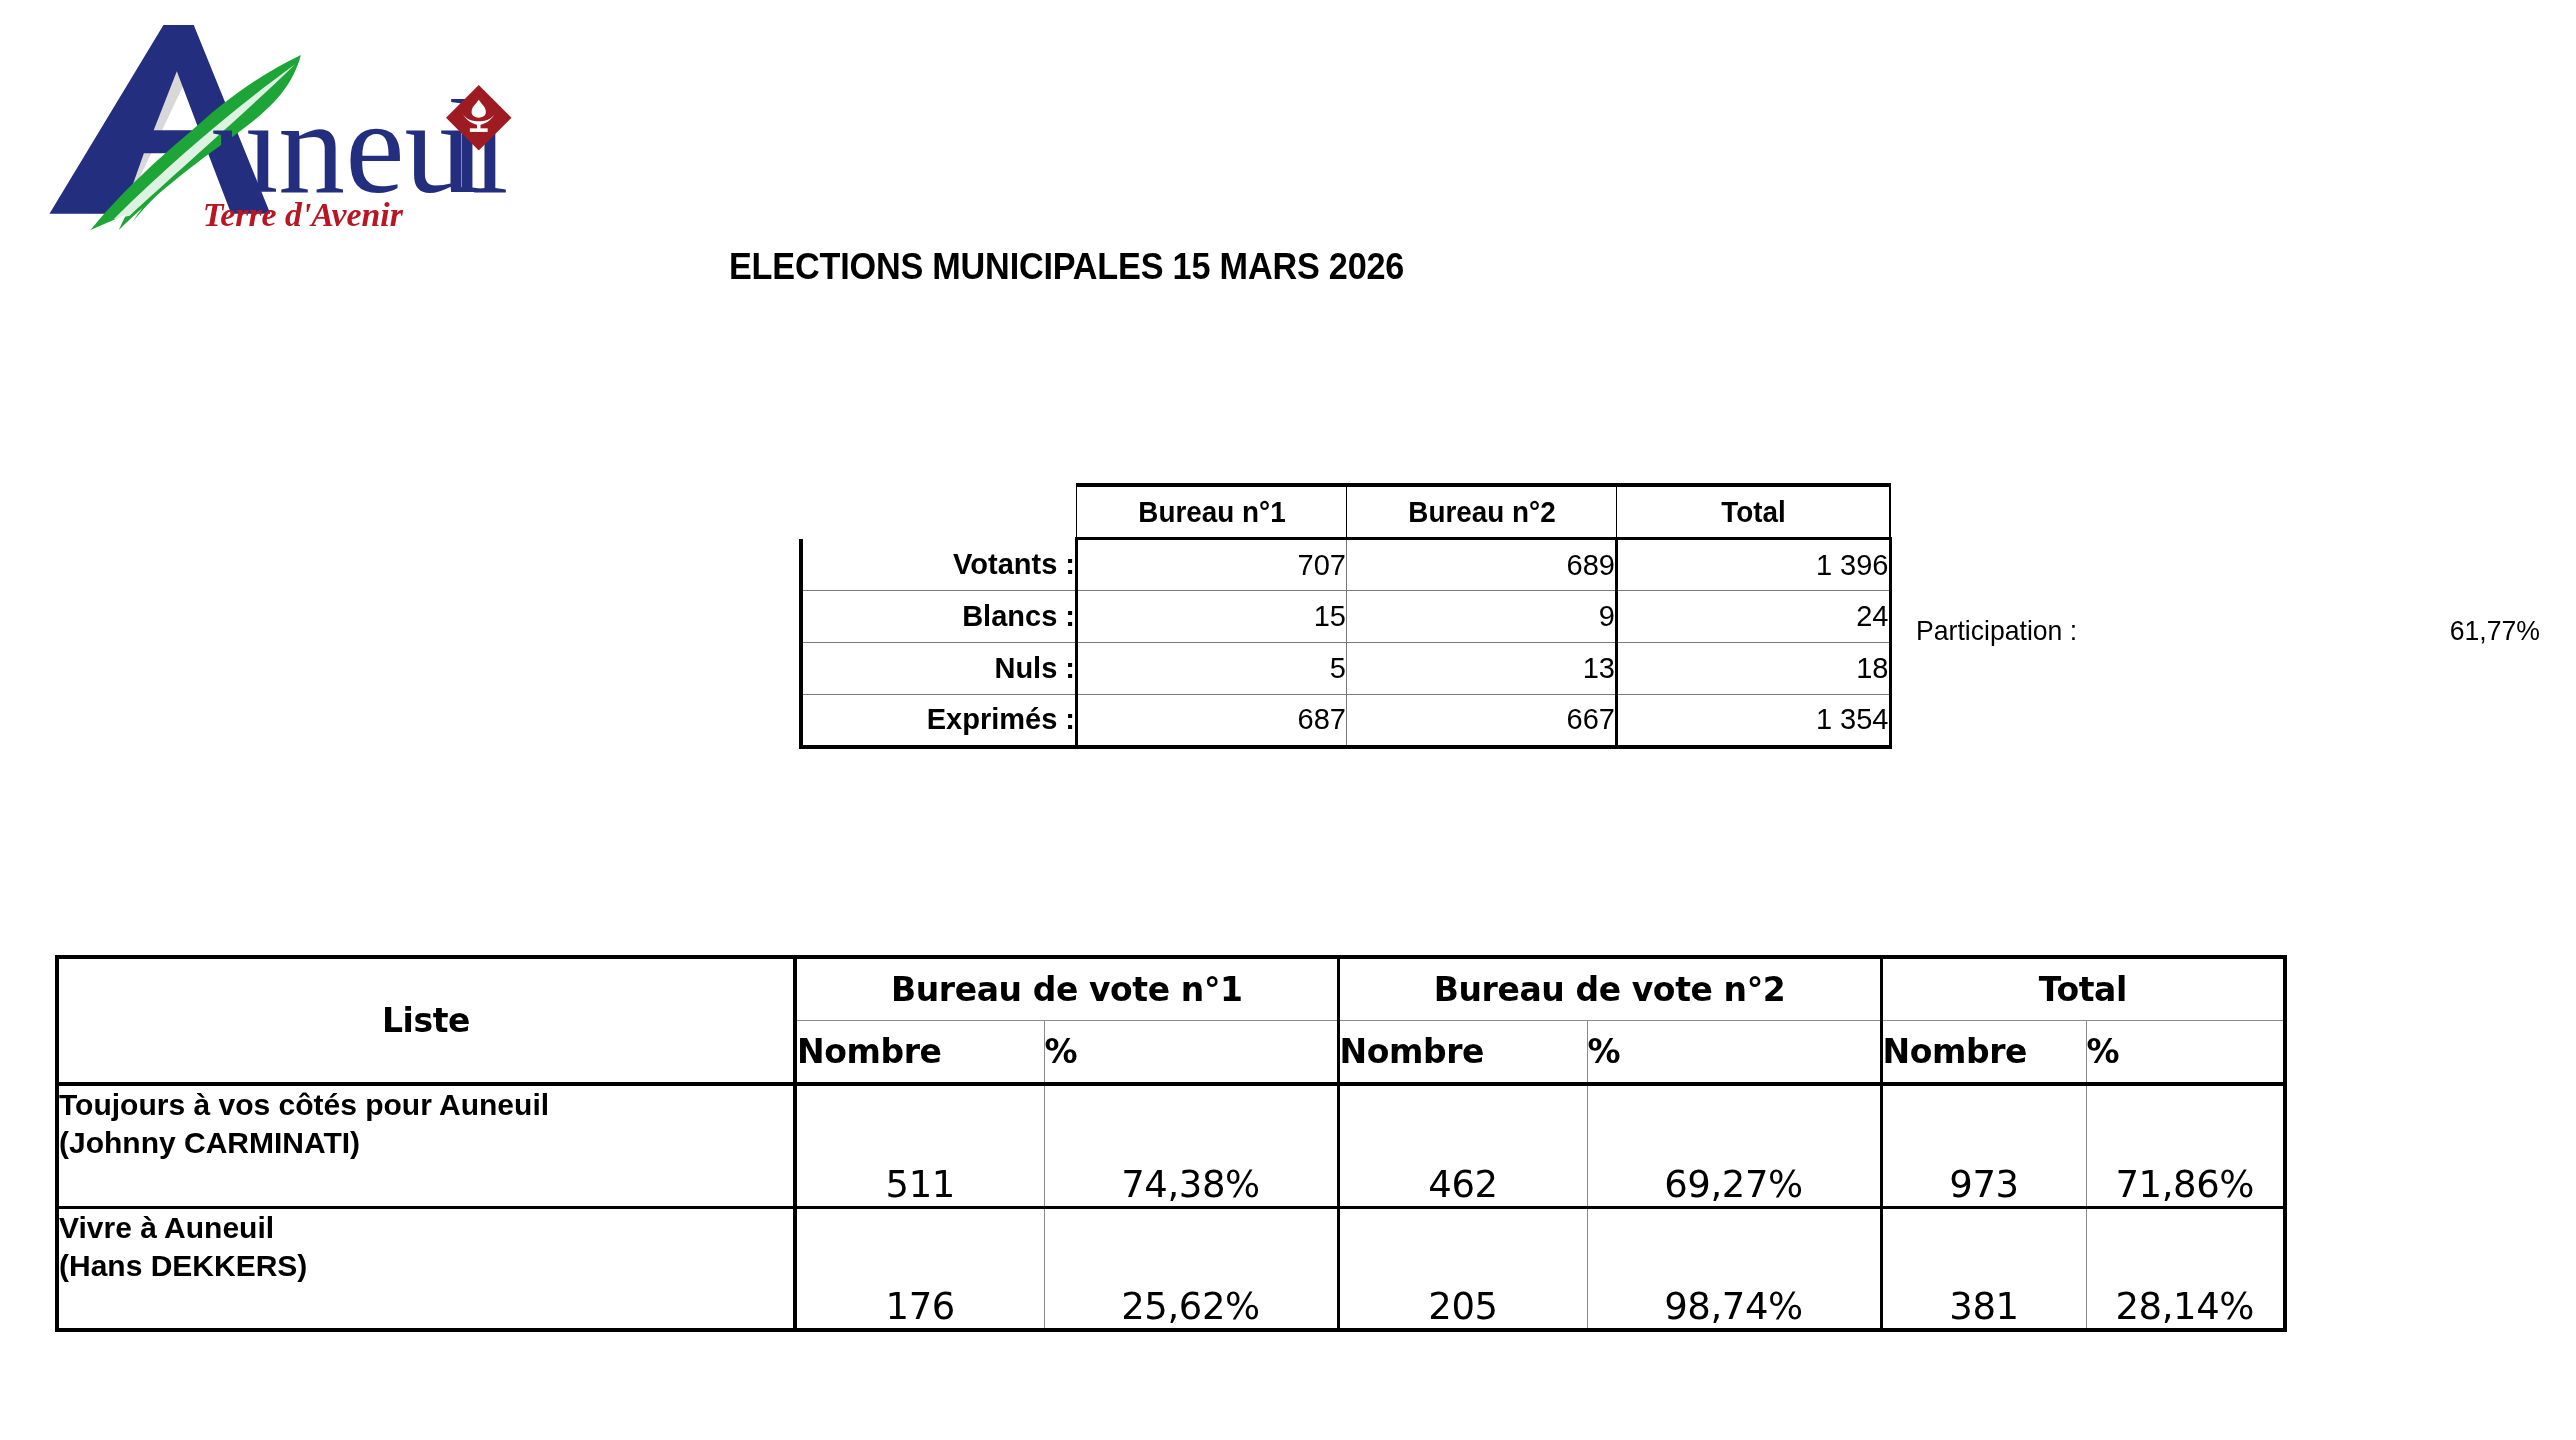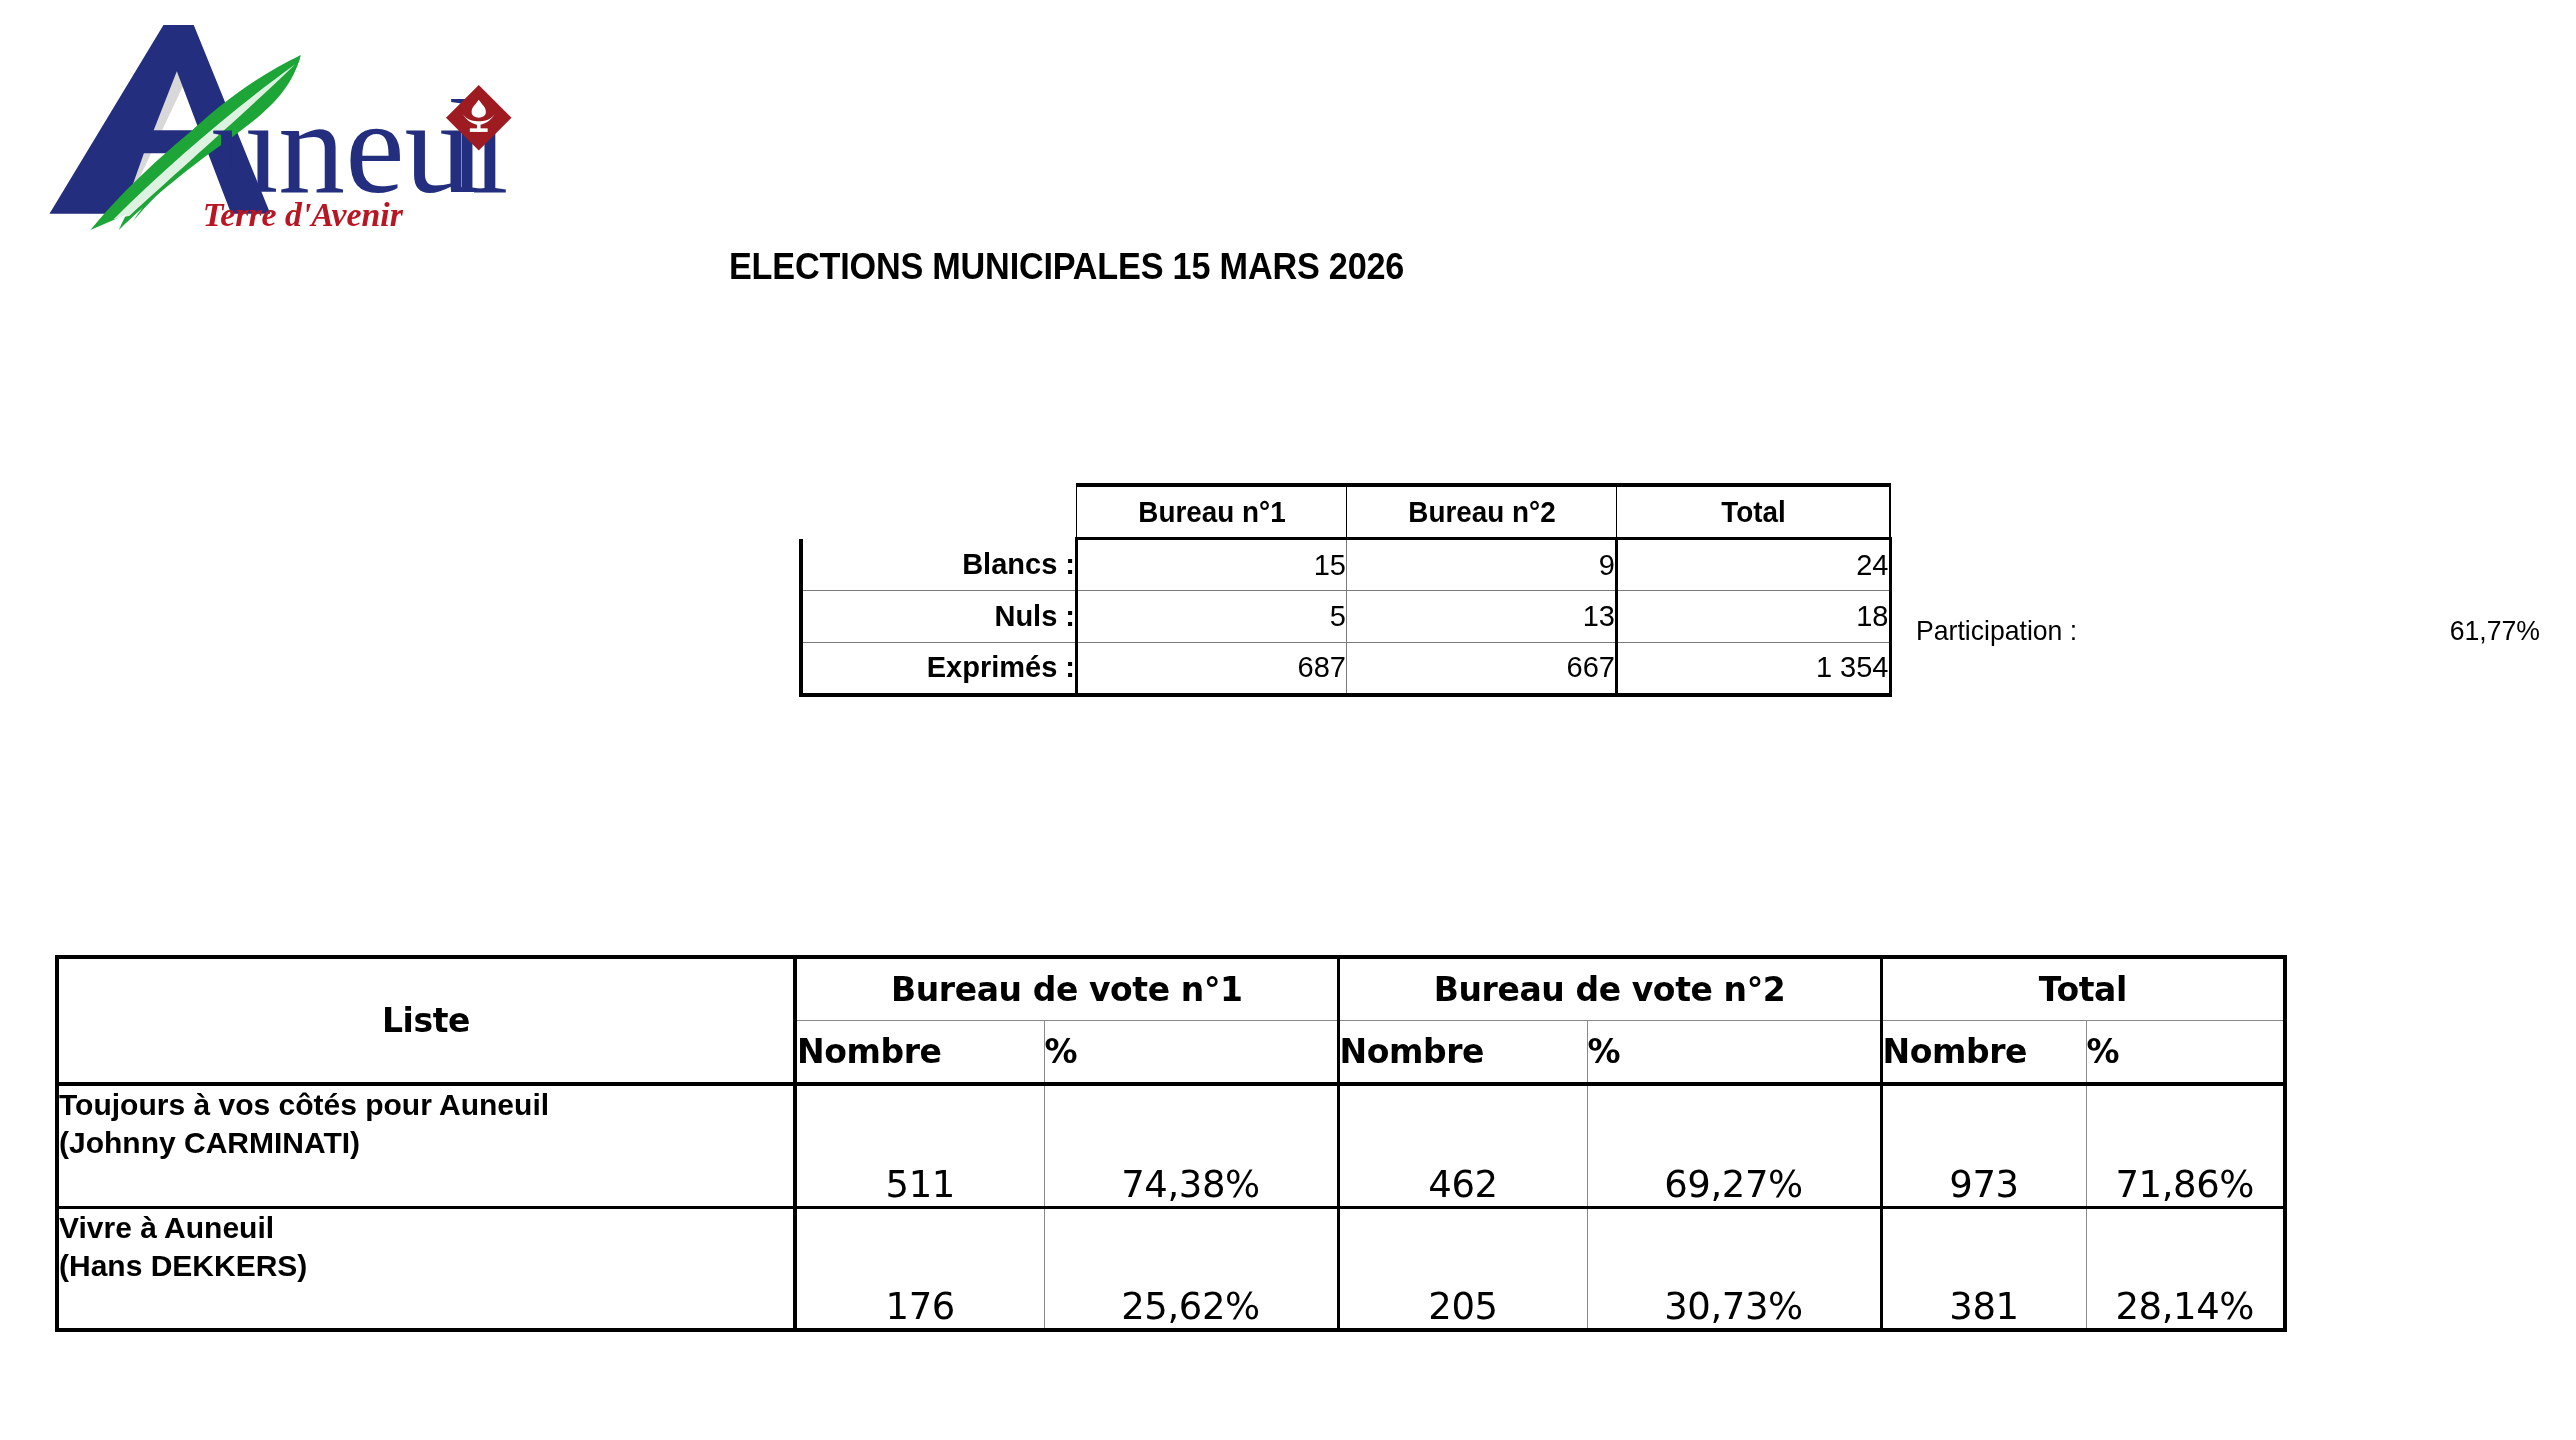--- a/index.html
+++ b/index.html
@@ -239,20 +239,26 @@
 <div id="summary-wrap">
   <table class="summary">
     <tbody>
       <tr>
         <td class="sm-corner"></td>
         <td class="sm-colhead">Bureau n°1</td>
         <td class="sm-colhead">Bureau n°2</td>
         <td class="sm-colhead last">Total</td>
       </tr>
       <tr>
+        <td class="sm-label">Votants :</td>
+        <td class="sm-val">707</td>
+        <td class="sm-val">689</td>
+        <td class="sm-val thickleft thickright">1 396</td>
+      </tr>
+      <tr>
         <td class="sm-label">Blancs :</td>
         <td class="sm-val">15</td>
         <td class="sm-val">9</td>
         <td class="sm-val thickleft thickright">24</td>
       </tr>
       <tr>
         <td class="sm-label">Nuls :</td>
         <td class="sm-val">5</td>
         <td class="sm-val">13</td>
         <td class="sm-val thickleft thickright">18</td>
@@ -313,20 +319,20 @@
       </tr>
 
       <tr class="lastrow">
         <td class="r-name">
           <div>Vivre à Auneuil</div>
           <div>(Hans DEKKERS)</div>
         </td>
         <td class="r-data grpleft">176</td>
         <td class="r-data grpright">25,62%</td>
         <td class="r-data grpleft">205</td>
-        <td class="r-data grpright">30,73%</td>
+        <td class="r-data grpright">98,74%</td>
         <td class="r-data">381</td>
         <td class="r-data tableright">28,14%</td>
       </tr>
     </tbody>
   </table>
 </div>
 
 
 </body></html>

